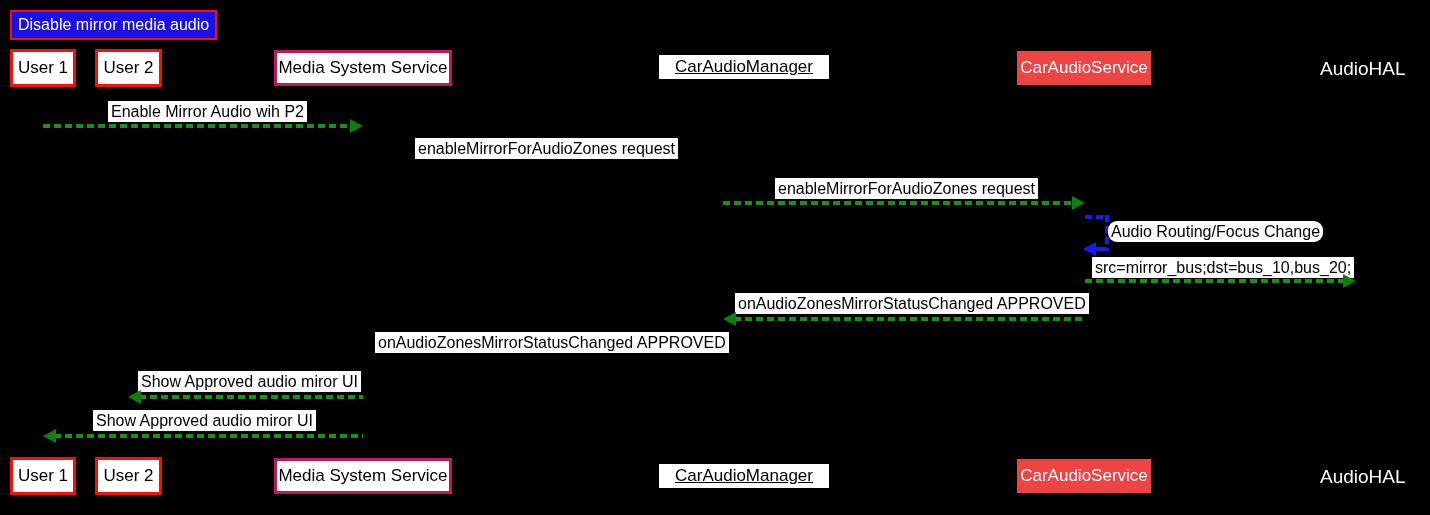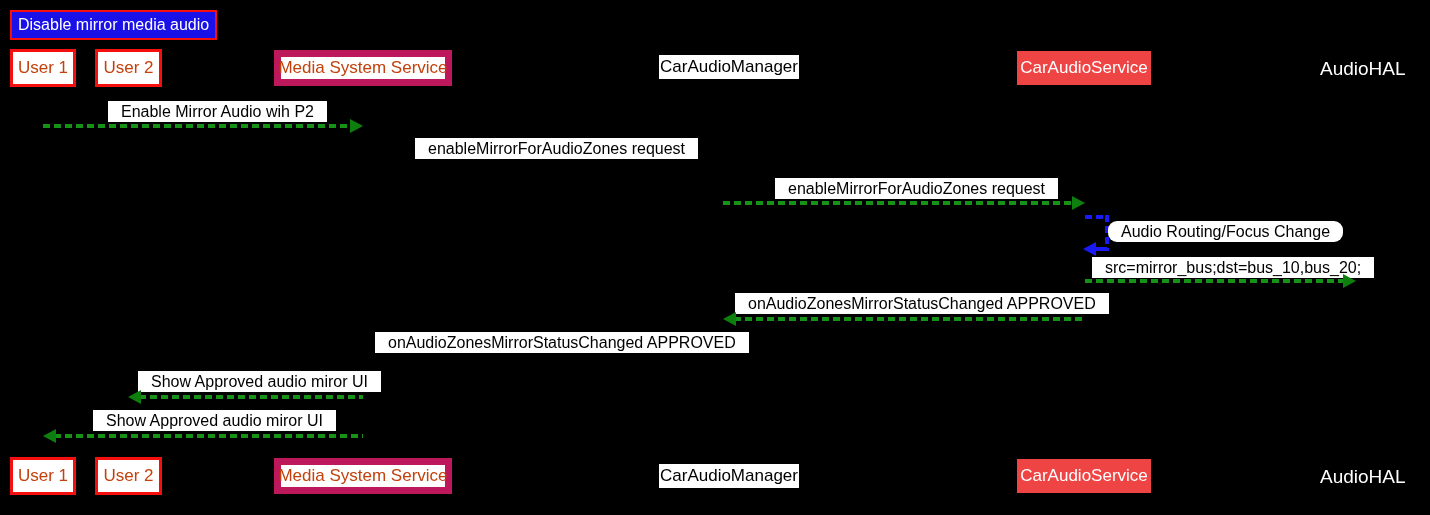--- a/index.html
+++ b/index.html
@@ -13,39 +13,39 @@
   
   .title{
     position:absolute;left:10px;top:10px;
     background:#1a10e8;border:2px solid #f50f0f;
     color:#fff;font-size:16px;line-height:20px;
     padding:3px 6px;white-space:nowrap;
   }
   
   .abox{
     position:absolute;box-sizing:border-box;
-    background:#fff;color:#c2410c;
+    background:#fff;color:#000000;
     font-size:17px;text-align:center;
     display:flex;align-items:center;justify-content:center;
     white-space:nowrap;
   }
   .red-box{border:3px solid #f50f0f;}
-  .green-box{border:7px solid #be185d;}
+  .green-box{border:3px solid #be185d;}
   .blue-box{background:#ef4444;color:#fff;border:none;}
   .white-label{
     position:absolute;background:#fff;color:#000;
-    font-size:17px;padding:2px 1px;white-space:nowrap;
+    font-size:17px;padding:2px 16px;white-space:nowrap;text-decoration:underline;
   }
   .plain-text{
     position:absolute;color:#fff;font-size:19px;white-space:nowrap;text-align:center;
   }
   
   .mlabel{
     position:absolute;background:#fff;color:#000;
-    font-size:16px;line-height:19px;padding:1px 13px;
+    font-size:16px;line-height:19px;padding:1px 3px;
     white-space:nowrap;
   }
   
   .arrow{position:absolute;height:14px;}
   .arrow .line{
     position:absolute;top:5px;height:4px;
     background:repeating-linear-gradient(90deg,#169216 0 7px,transparent 7px 11px);
   }
   .arrow.to-right .line{left:0;right:11px;}
   .arrow.to-left  .line{left:11px;right:0;}

